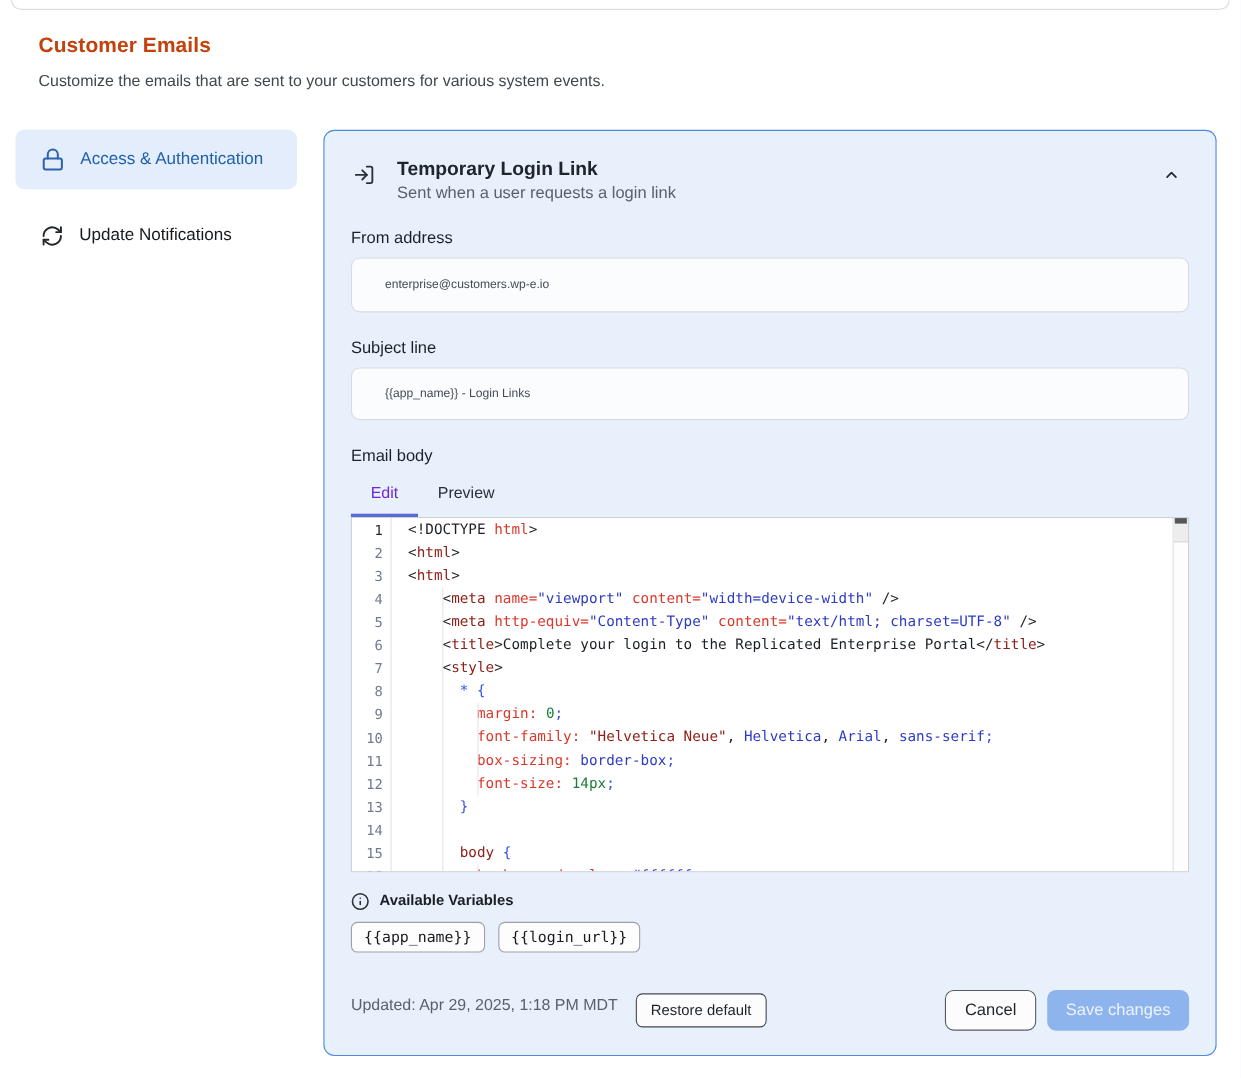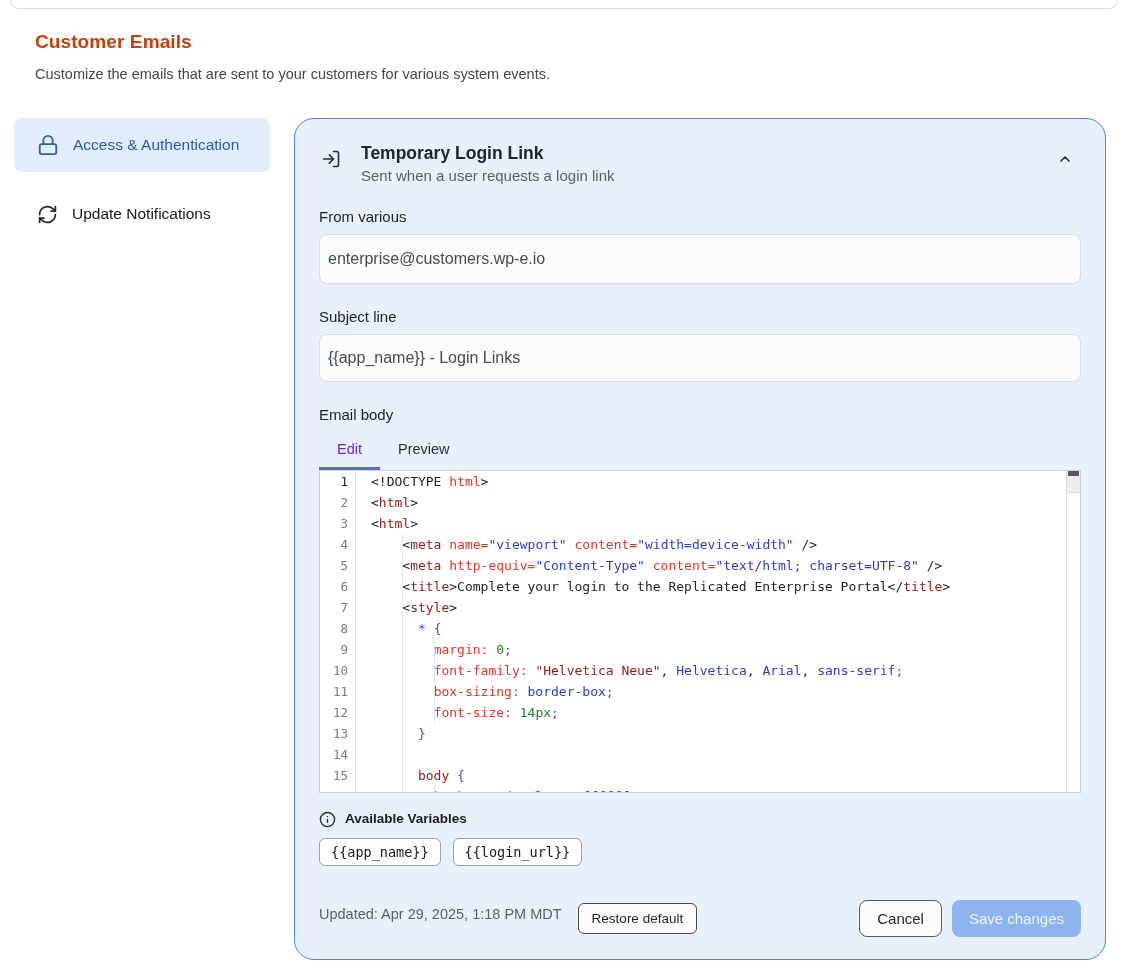--- a/index.html
+++ b/index.html
@@ -30,34 +30,34 @@
   }
   .side-item.selected { background:#E4EDFB; padding-top:15px; padding-bottom:15px; }
   .side-item + .side-item { margin-top:18px; }
   .side-icon { flex:none; display:flex; align-items:center; color:#23272c; }
   .side-item.selected .side-icon { color:#2e62b1; }
   .side-label { font-size:15.5px; line-height:24px; color:#16191d; font-weight:500; }
   .side-item.selected .side-label { color:#2160AD; font-weight:500; }
 
   
   .card {
-    flex:1; background:#E8F0FC; border:1.5px solid #4C89DF; border-radius:20px;
+    flex:1; background:#E8F0FC; border:1.5px solid #4C89DF; border-radius:10px;
     padding:24px 24px 22px; position:relative;
   }
   .card-header { display:flex; align-items:flex-start; }
   .hdr-icon { color:#2b2f36; margin:6px 3px 0 2px; flex:none; }
   .hdr-text { margin-left:17px; }
   .panel-title { margin:0; font-size:17.5px; font-weight:700; color:#20252b; }
   .panel-sub { margin:3px 0 0; font-size:15px; color:#59616c; }
   .collapse-btn { margin-left:auto; background:none; border:none; padding:8px; cursor:pointer; color:#26292e; }
 
   .field-label { display:block; margin-top:24px; font-size:15px; color:#1b2127; }
   .text-input {
-    margin-top:9px; width:100%; height:50px; padding:0 8px;
-    font-family:"Liberation Sans", sans-serif; font-size:16px; color:#434b56;
+    margin-top:9px; width:100%; height:50px; padding:0 30px;
+    font-family:"Liberation Sans", sans-serif; font-size:11px; color:#434b56;
     background:#FBFCFD; border:1px solid #D8DCE2; border-radius:8px; outline:none;
   }
   .text-input.subject { height:48px; }
 
   
   .tabs { display:flex; margin-top:18px; }
   .tab {
     position:relative; background:none; border:none; cursor:pointer;
     padding:0 18px 13px; font-family:"Liberation Sans", sans-serif;
     font-size:14.5px; color:#2b3038;
@@ -175,21 +175,21 @@
       </div>
       <button class="collapse-btn">
         <span>
           <svg width="16" height="16" viewBox="0 0 24 24" fill="none" stroke="currentColor" stroke-width="2.4" stroke-linecap="round" stroke-linejoin="round">
               <polyline points="18 15 12 9 6 15"></polyline>
             </svg>
         </span>
       </button>
     </div>
 
-    <label class="field-label">From various</label>
+    <label class="field-label">From address</label>
     <input class="text-input" type="text" value="enterprise@customers.wp-e.io" style="">
 
     <label class="field-label">Subject line</label>
     <input class="text-input subject" type="text" value="{{app_name}} - Login Links" style="">
 
     <label class="field-label">Email body</label>
 
     <div class="tabs">
         <button class="tab active">Edit</button>
         <button class="tab">Preview</button>

